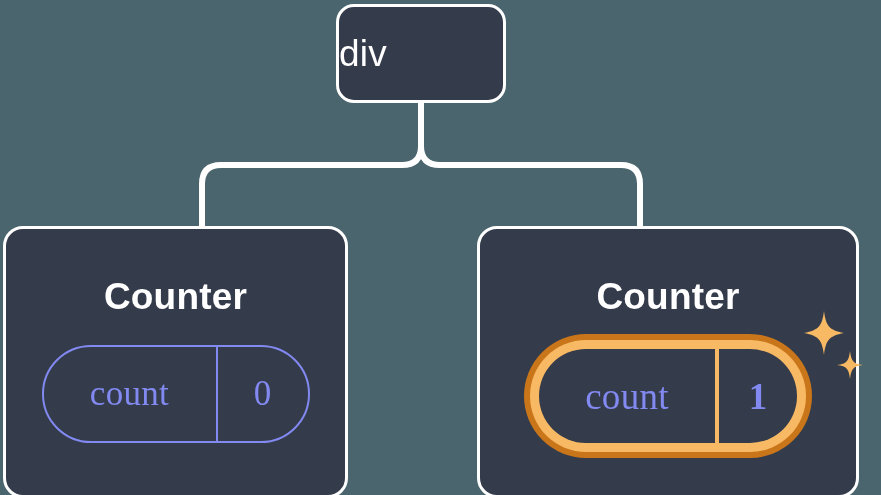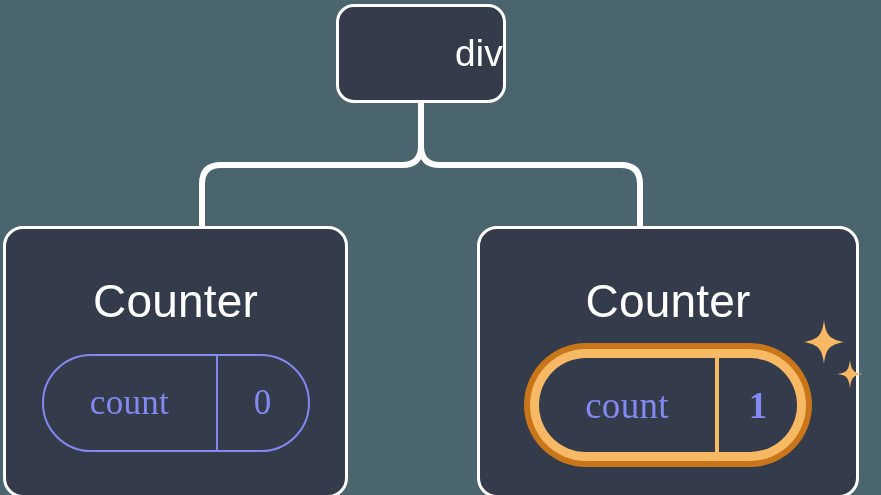--- a/index.html
+++ b/index.html
@@ -39,21 +39,21 @@
     border-radius: 18px;
     box-sizing: border-box;
   }
   #node-div {
     left: 336px;
     top: 4px;
     width: 170px;
     height: 99px;
     display: flex;
     align-items: center;
-    justify-content: flex-end;
+    justify-content: flex-start;
   }
   .node-label-div {
     color: #ffffff;
     font-size: 37px;
     font-weight: 400;
     letter-spacing: 0.2px;
     line-height: 1;
   }
 
   .node-counter {
@@ -69,22 +69,22 @@
     height: 272px;
   }
   #node-counter-right {
     left: 477px;
     top: 226px;
     width: 382px;
     height: 272px;
   }
   .node-title {
     color: #ffffff;
-    font-size: 46px;
-    font-weight: 400;
+    font-size: 37px;
+    font-weight: 700;
     line-height: 1;
     letter-spacing: 0.2px;
     margin-top: 49px;
   }
 
   
   .pill-wrap {
     position: relative;
     display: flex;
     align-items: center;

